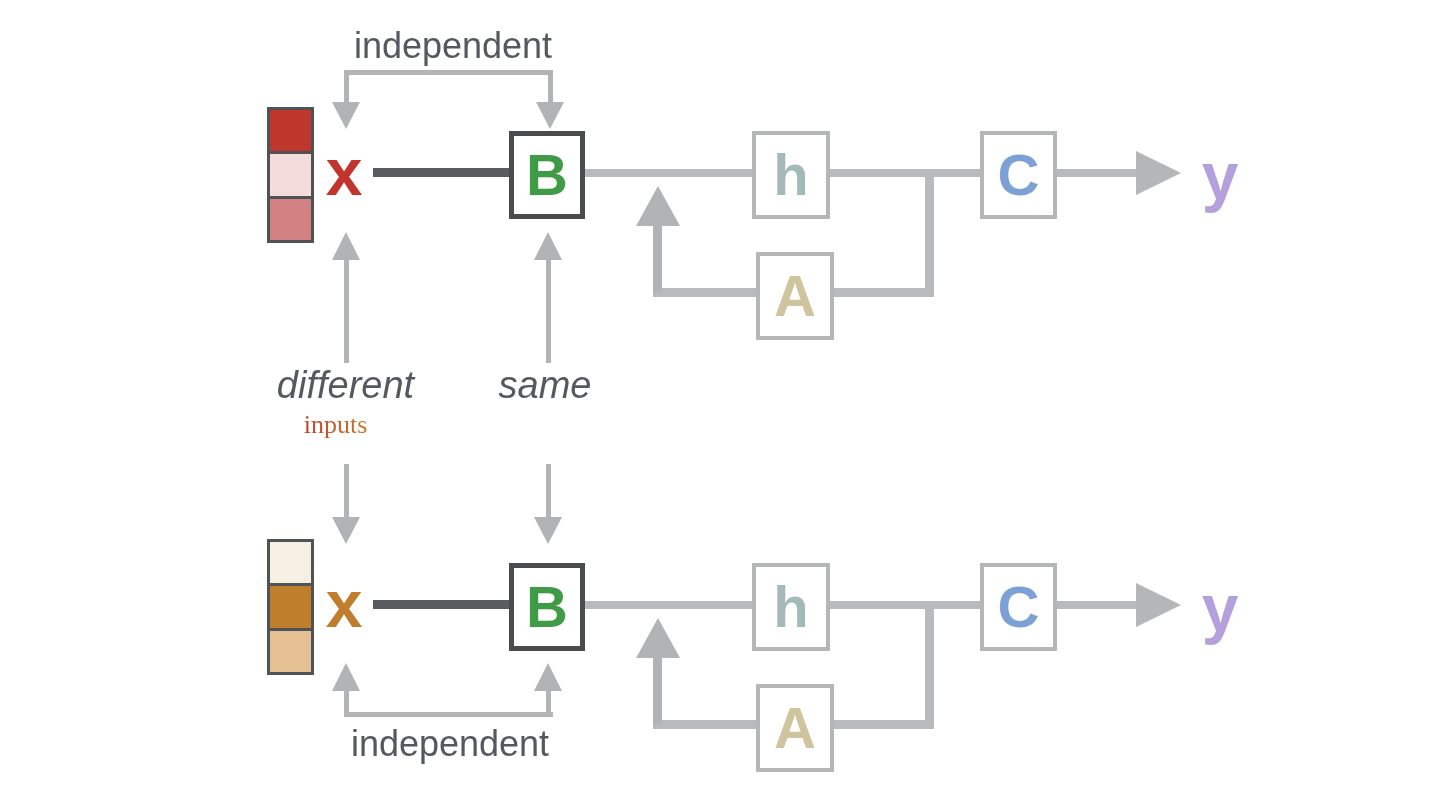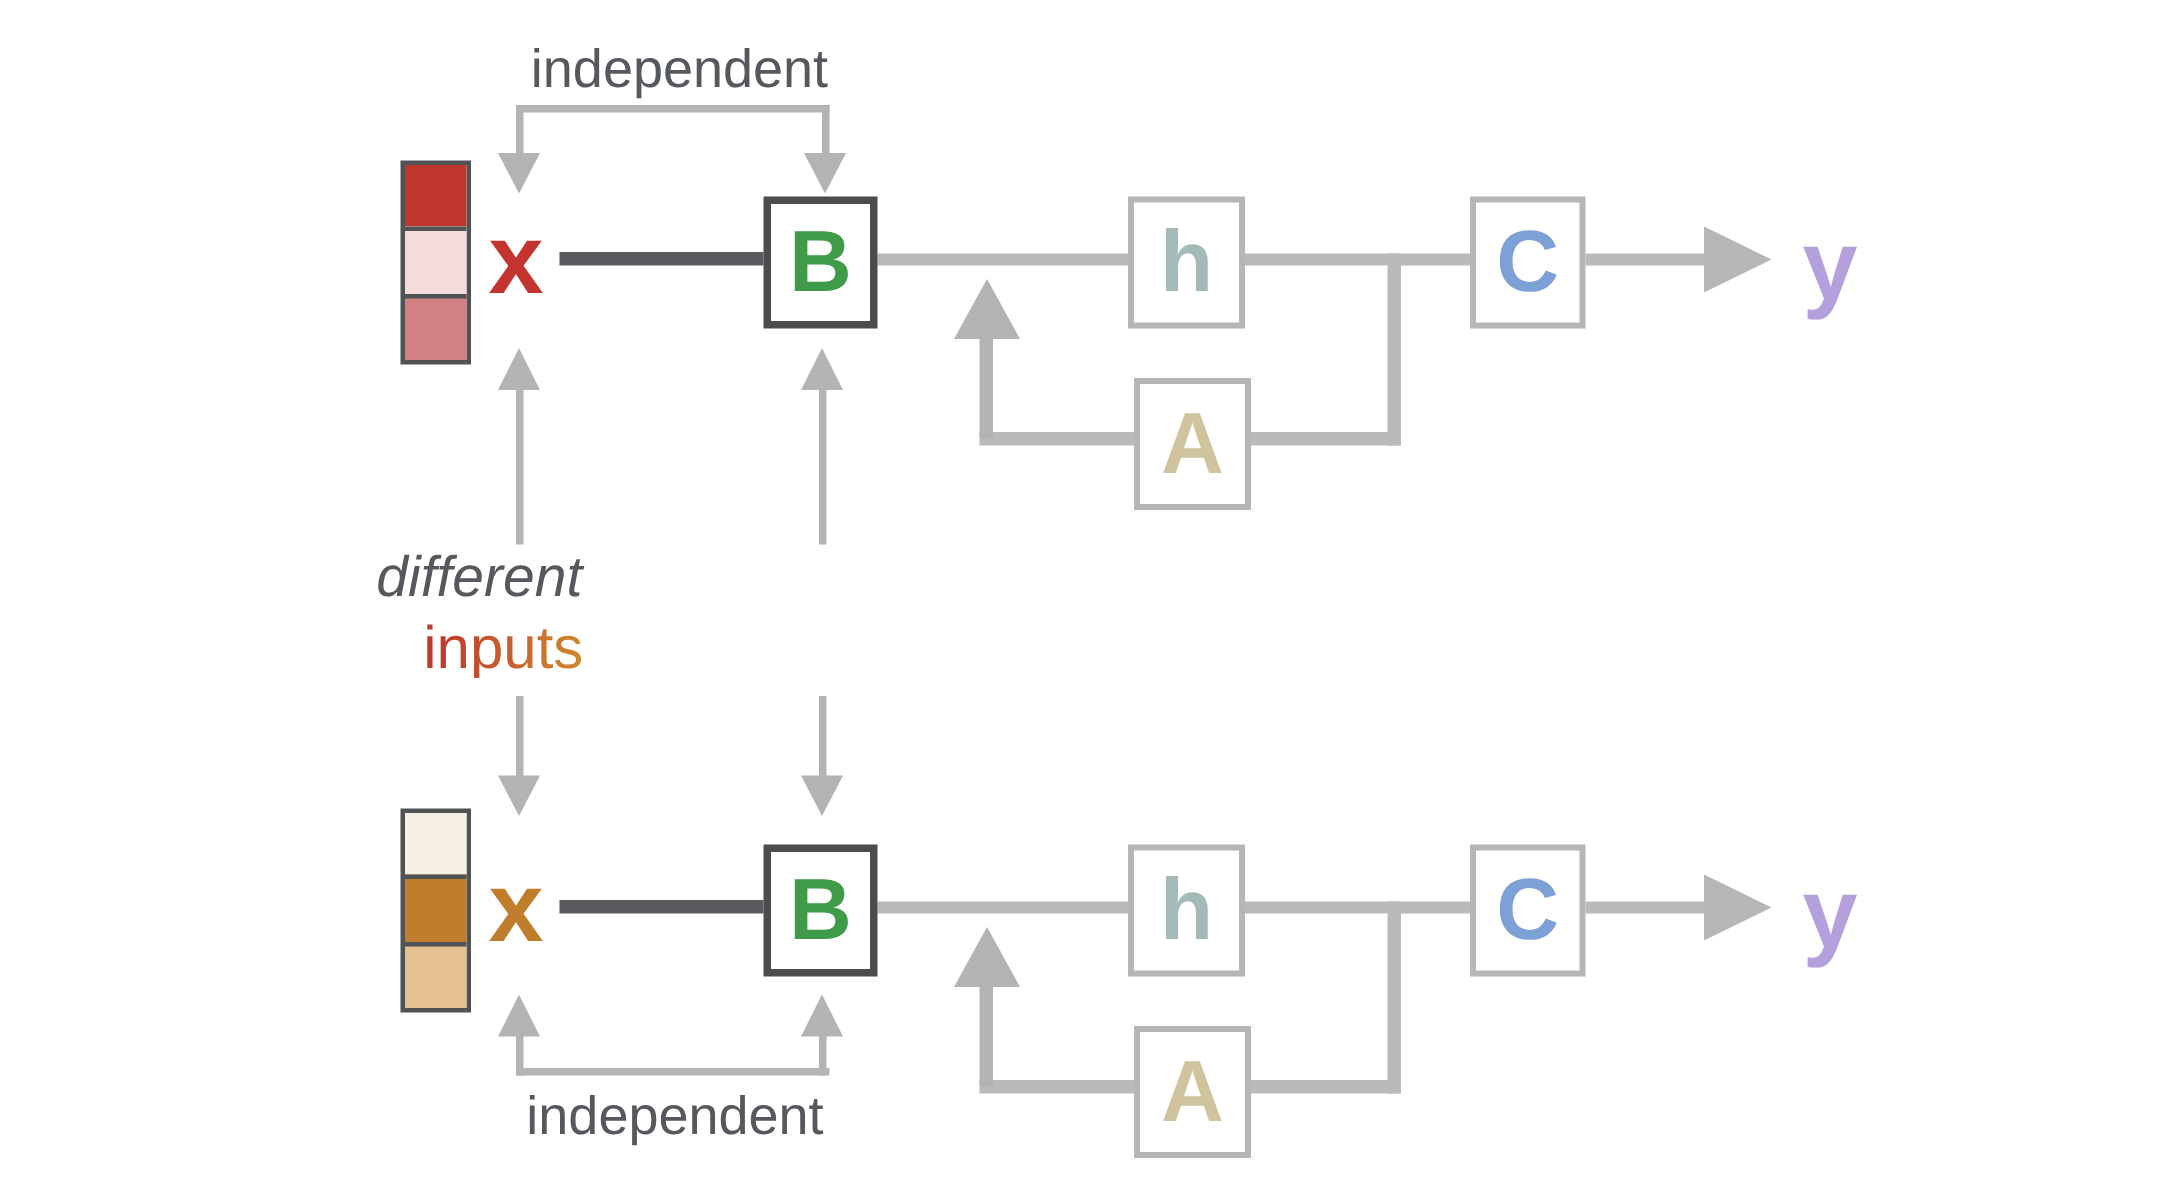--- a/index.html
+++ b/index.html
@@ -42,21 +42,21 @@
   .tri.up{border-left:14px solid transparent;border-right:14px solid transparent;border-bottom:28px solid #b1b3b5;}
   .tri.down{border-left:14px solid transparent;border-right:14px solid transparent;border-top:27px solid #b1b3b5;}
   .arrow-shaft{position:absolute;background:#b1b3b5;}
   .bracket{position:absolute;background:#b3b4b5;}
 
   
   .note{
     position:absolute;font-size:36px;line-height:1;color:#55585c;text-align:center;
   }
   .note.em{font-style:italic;font-size:38px;}
-  .note.big{font-size:40px;}
+  .note.big{font-size:26px;font-family:Liberation Serif, serif;}
   .gradient-text{color:#c4502c;font-weight:400;}
   @supports (-webkit-background-clip: text) {
     .gradient-text{
       background:linear-gradient(90deg,var(--c1,#c0392b) 30%,var(--c2,#cf8a2e) 75%);
       -webkit-background-clip:text;background-clip:text;color:transparent;
     }
   }
 </style>
 </head>
 <body>
@@ -136,22 +136,23 @@
   <div class="arrow-shaft" style="left:344px;top:70px;width:5px;height:34px"></div>
   <div class="tri down" style="left:332px;top:102px"></div>
   <div class="arrow-shaft" style="left:548px;top:70px;width:5px;height:34px"></div>
   <div class="tri down" style="left:536px;top:102px"></div>
 
   <div class="tri up" style="left:332px;top:232px"></div>
   <div class="arrow-shaft" style="left:344px;top:258px;width:5px;height:105px"></div>
   <div class="tri up" style="left:534px;top:232px"></div>
   <div class="arrow-shaft" style="left:546px;top:258px;width:5px;height:105px"></div>
 
-  <div class="note em" style="left:212px;top:366px;width:215px">different</div>
+  <div class="note em" style="left:238px;top:366px;width:215px">different</div>
   <div class="note big gradient-text" style="left: 228px; top: 412px; width: 215px; --c1: #c0392b; --c2: #cf8a2e;">inputs</div>
+  <div class="note em" style="left:460px;top:366px;width:170px">same</div>
 
   <div class="arrow-shaft" style="left:344px;top:464px;width:5px;height:54px"></div>
   <div class="tri down" style="left:332px;top:517px"></div>
   <div class="arrow-shaft" style="left:546px;top:464px;width:5px;height:54px"></div>
   <div class="tri down" style="left:534px;top:517px"></div>
 
   <div class="tri up" style="left:332px;top:663px"></div>
   <div class="arrow-shaft" style="left:344px;top:689px;width:5px;height:28px"></div>
   <div class="tri up" style="left:534px;top:663px"></div>
   <div class="arrow-shaft" style="left:546px;top:689px;width:5px;height:28px"></div>

